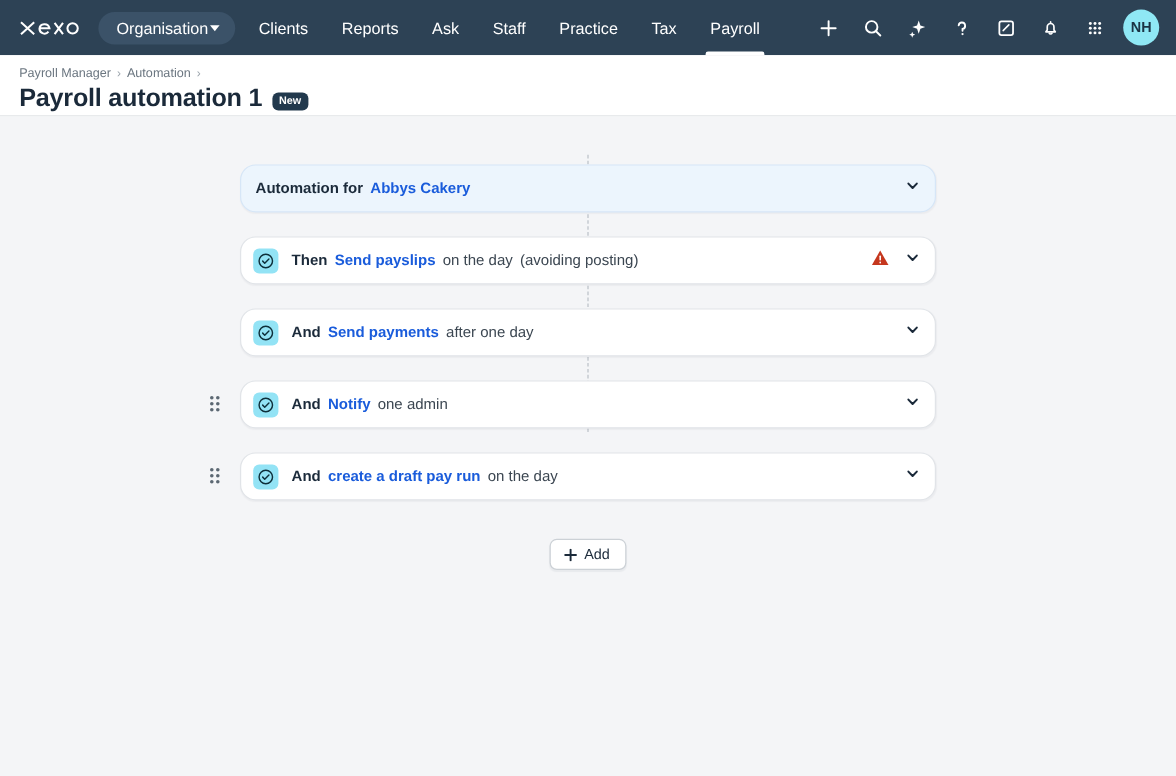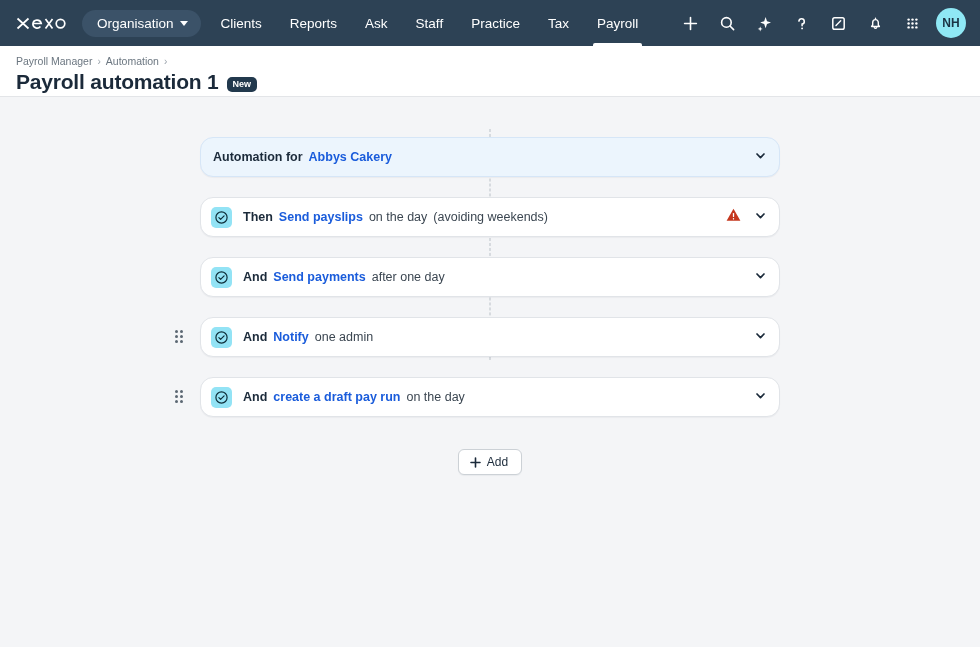--- a/index.html
+++ b/index.html
@@ -16,21 +16,21 @@
     height: 46px; width: 100%;
     background: #2d4255;
     display: flex; align-items: center;
     padding: 0 14px 0 16px;
     position: relative;
   }
   .xero-logo { display:flex; align-items:center; margin-right: 14px; }
   .xero-logo svg { display:block; }
 
   .org-pill {
-    display: flex; align-items: center; gap: 6px;
+    display: flex; align-items: center; gap: 1px;
     background: #3b5268;
     border-radius: 16px;
     padding: 6px 13px 6px 15px;
     color: #ffffff;
     font-size: 13.5px;
     cursor: pointer;
     margin-right: 6px;
   }
   .caret-down {
     width: 0; height: 0;
@@ -377,21 +377,21 @@
       <div class="icon-badge cyan">
         <svg width="15" height="15" viewBox="0 0 15 15">
           <circle cx="7.5" cy="7.5" r="5.6" fill="none" stroke="#0e2f3a" stroke-width="1.2"></circle>
           <path d="M4.9 7.6 L6.6 9.3 L10.1 5.8" fill="none" stroke="#0e2f3a" stroke-width="1.2" stroke-linecap="round" stroke-linejoin="round"></path>
         </svg>
       </div>
       <div class="card-text">
         <span class="kw">Then</span>
         <span class="lnk">Send payslips</span>
         <span class="plain">on the day</span>
-        <span class="muted">(avoiding weekends)</span>
+        <span class="muted">(avoiding posting)</span>
       </div>
       <div class="card-right">
         <span class="warn-icon">
           <svg width="15" height="14" viewBox="0 0 15 14">
             <path d="M7.5 0.8 L14.4 12.8 H0.6 Z" fill="#c5371e"></path>
             <rect x="6.85" y="5" width="1.3" height="4" rx="0.55" fill="#ffffff"></rect>
             <rect x="6.85" y="10" width="1.3" height="1.5" rx="0.6" fill="#ffffff"></rect>
           </svg>
         </span>
         <span class="chev">

